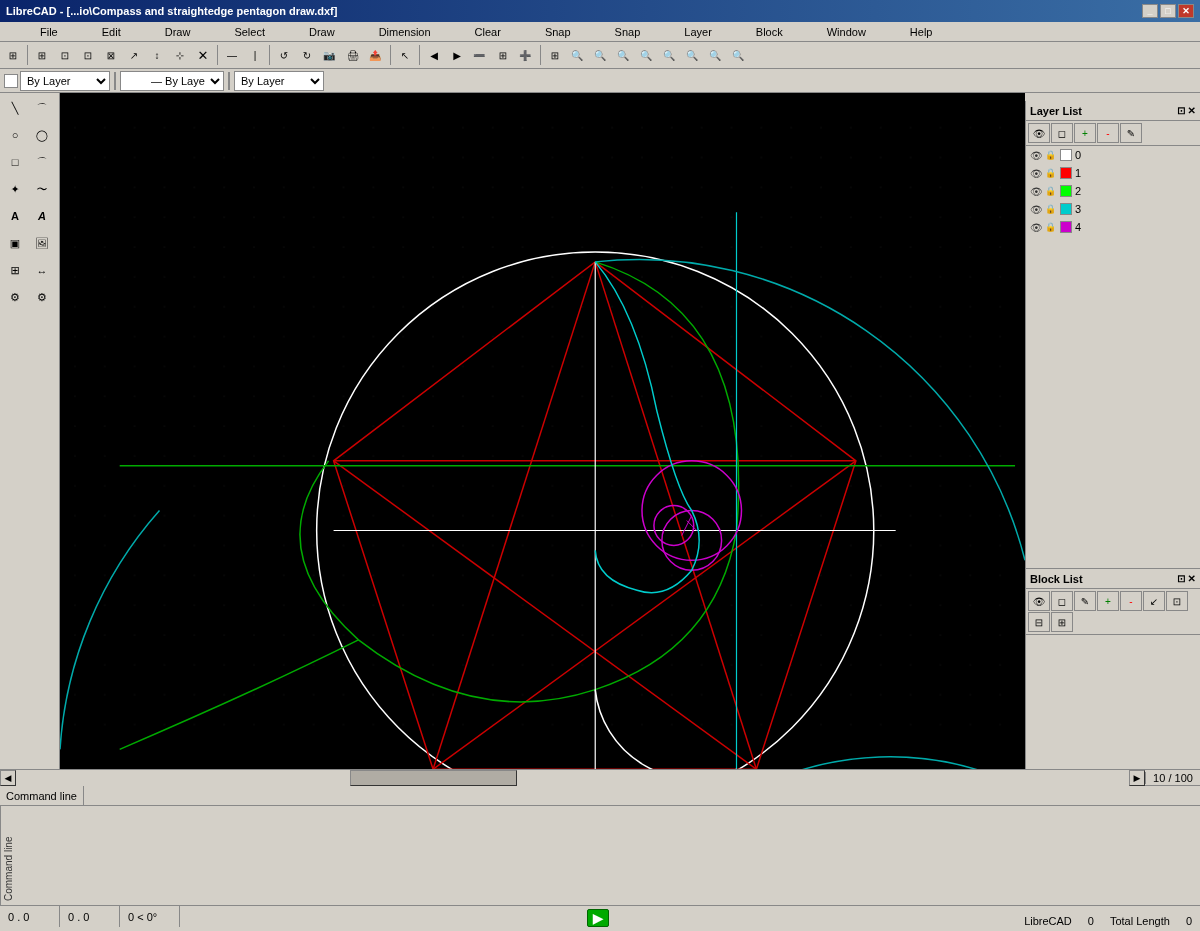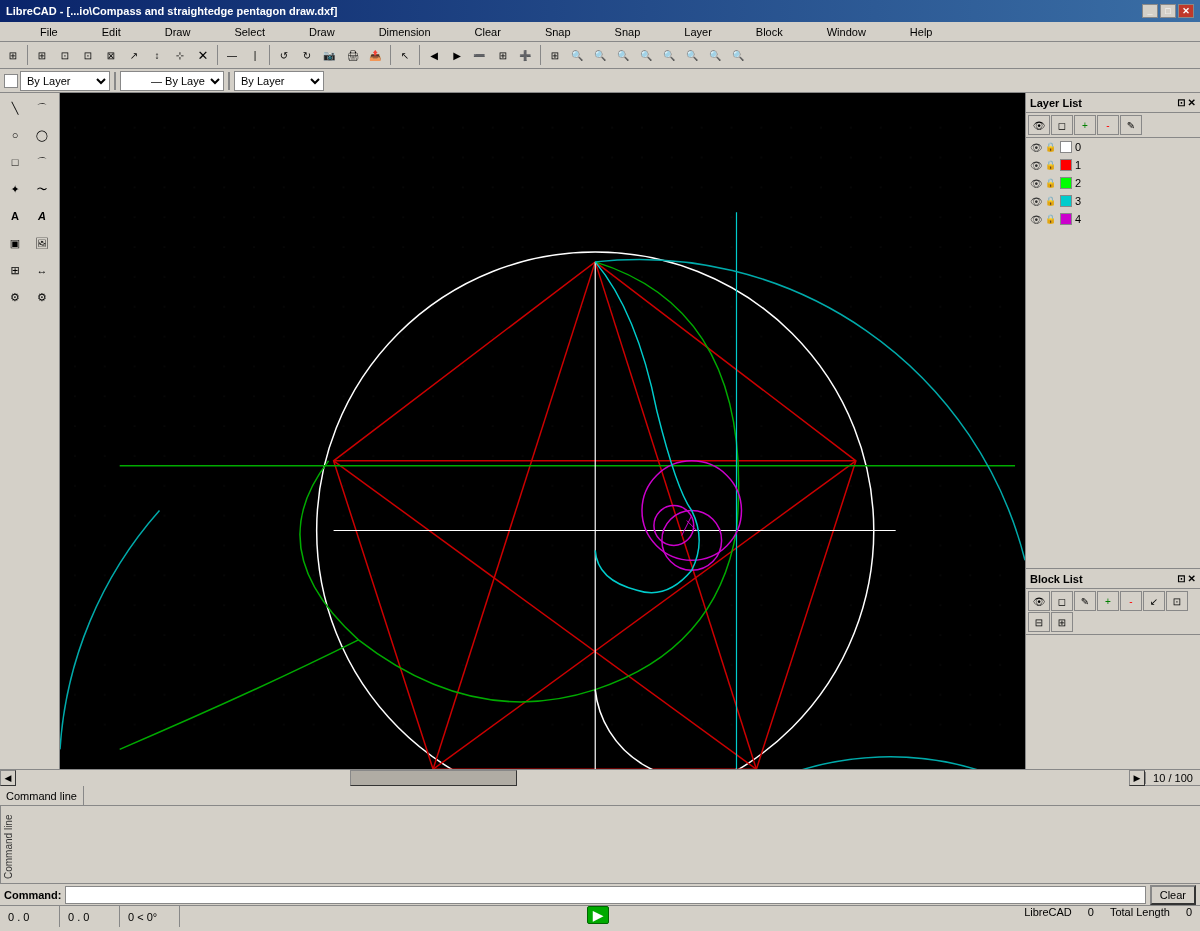--- a/index.html
+++ b/index.html
@@ -122,20 +122,21 @@
       height: 100%;
     }
 
     
     #right-panel {
       width: 175px;
       background: #d4d0c8;
       border-left: 1px solid #888;
       display: flex;
       flex-direction: column;
+      margin-top: 8px;
     }
     .panel-header {
       background: #d4d0c8;
       border-bottom: 1px solid #888;
       height: 20px;
       display: flex;
       align-items: center;
       justify-content: space-between;
       padding: 0 4px;
       font-size: 11px;
@@ -262,21 +263,21 @@
       font-size: 11px;
       cursor: pointer;
     }
 
     
     #status-bar {
       height: 22px;
       background: #d4d0c8;
       border-top: 1px solid #888;
       display: flex;
-      align-items: flex-start;
+      align-items: flex-end;
       font-size: 11px;
       gap: 0;
     }
     .status-cell {
       padding: 0 8px;
       border-right: 1px solid #888;
       height: 100%;
       display: flex;
       align-items: center;
       min-width: 60px;
@@ -568,25 +569,20 @@
 </div>
 
 <div id="command-area">
   <div id="command-header">
     <div class="cmd-tab">Command line</div>
   </div>
   <div id="command-content">
     <div id="command-label-vert">Command line</div>
     <div id="command-log"></div>
   </div>
-  <div id="command-input-row">
-    <span id="command-label">Command:</span>
-    <input id="command-input" type="text" style="">
-    <button id="clear-btn">Clear</button>
-  </div>
 </div>
 
 <div id="status-bar">
   <div class="status-cell">0 . 0</div>
   <div class="status-cell">0 . 0</div>
   <div class="status-cell">0 &lt; 0°</div>
   <div id="status-center">
     <div class="status-green-btn">
       <span style="color:white;font-size:14px;">▶</span>
     </div>

